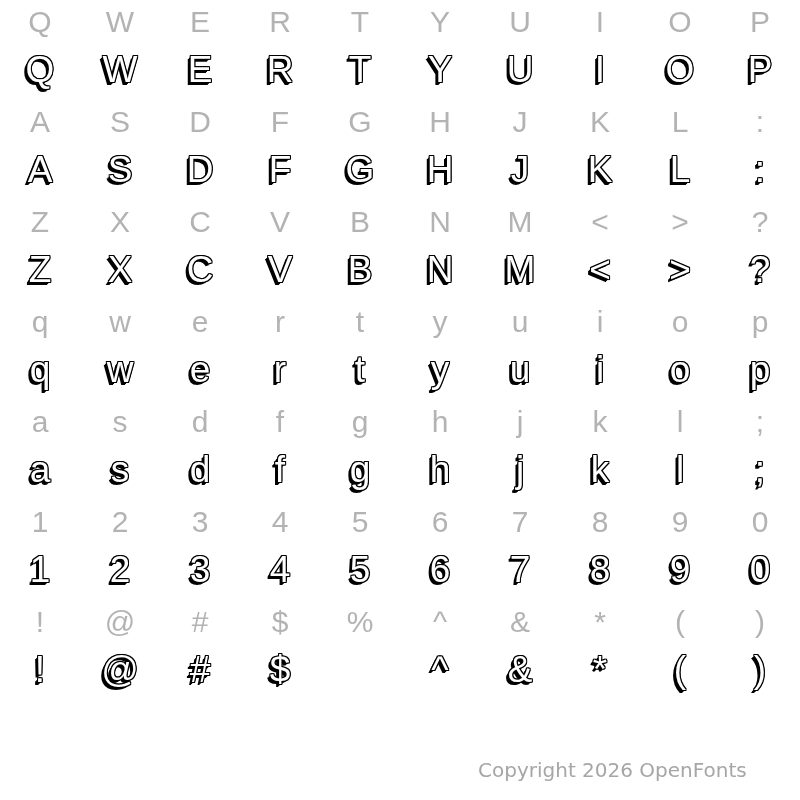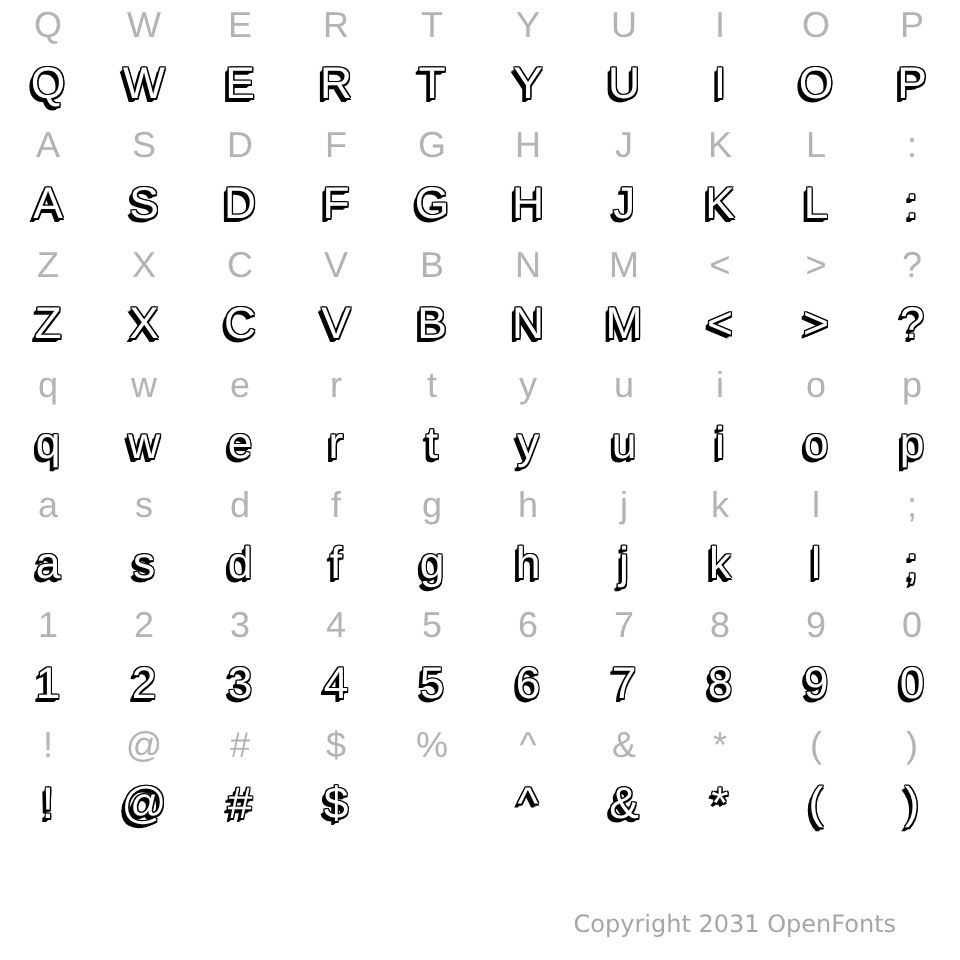--- a/index.html
+++ b/index.html
@@ -230,13 +230,13 @@
       <span class="cell">$</span>
       <span class="cell"></span>
       <span class="cell">^</span>
       <span class="cell">&amp;</span>
       <span class="cell">*</span>
       <span class="cell">(</span>
       <span class="cell">)</span>
     </div>
   </div>
 
-<div class="footer-copyright">Copyright 2031 OpenFonts</div>
+<div class="footer-copyright">Copyright 2026 OpenFonts</div>
 
 </body></html>

